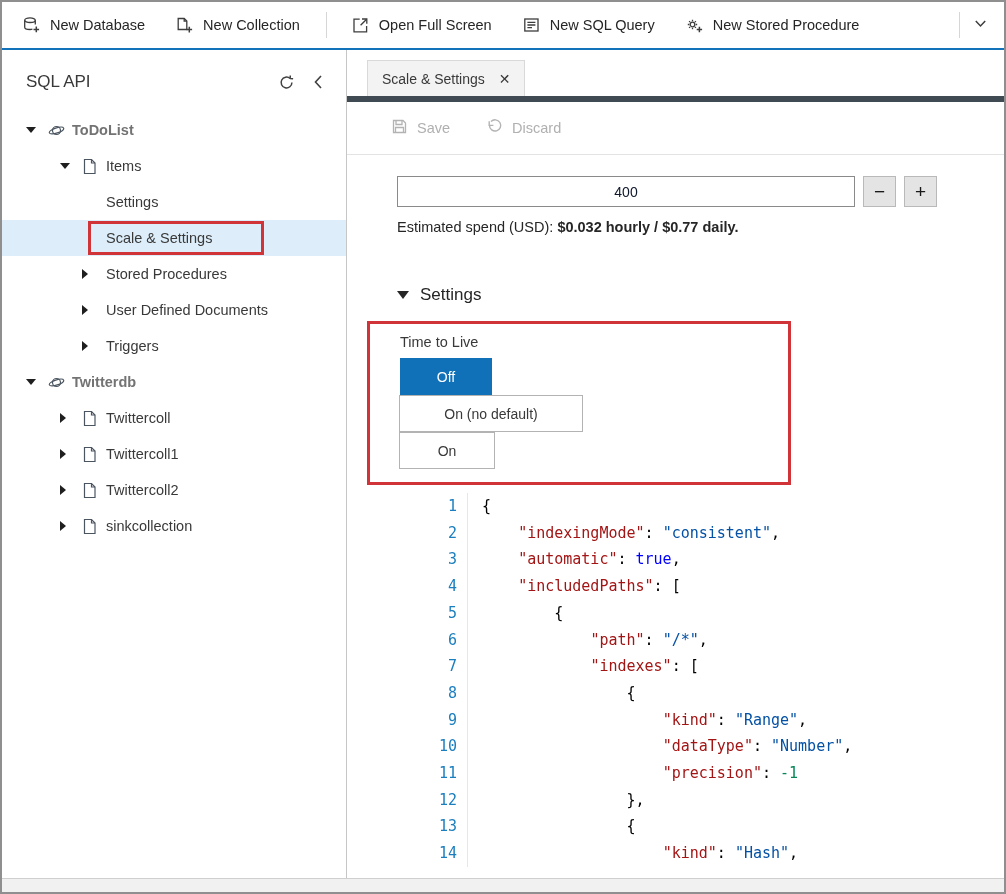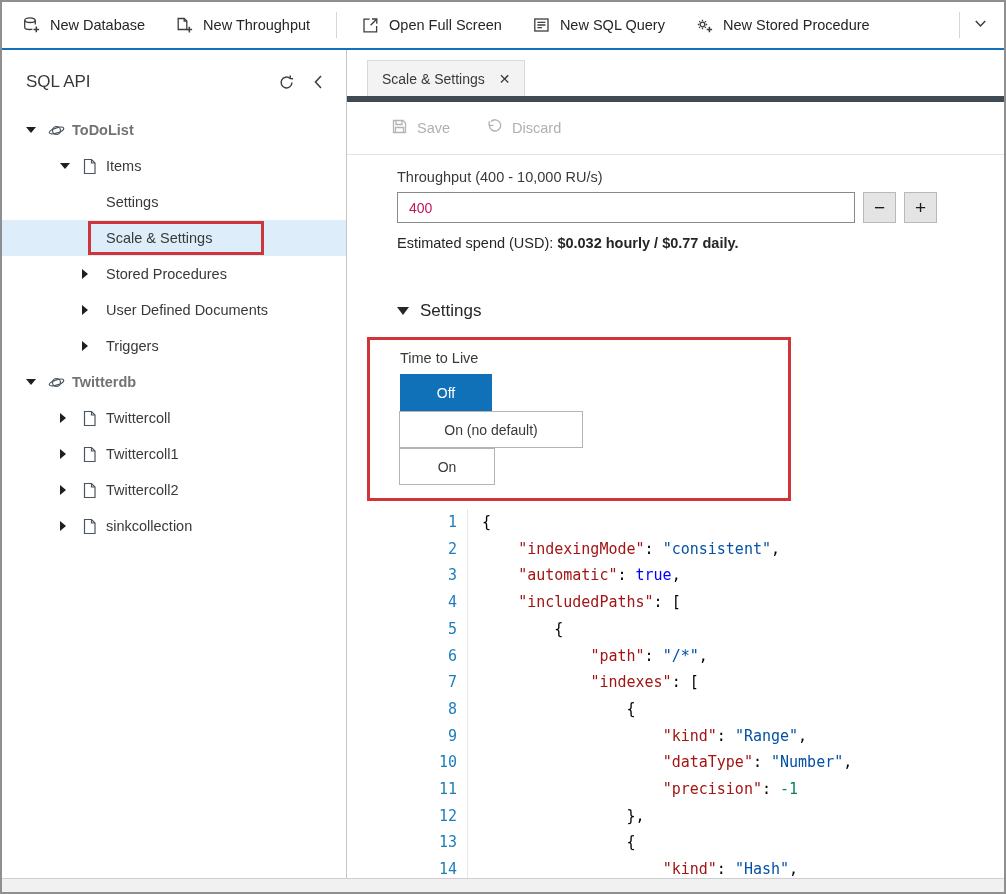--- a/index.html
+++ b/index.html
@@ -48,22 +48,22 @@
          color:#393939; cursor:pointer; }
   .tab-close { font-size:14px; color:#393939; cursor:pointer; }
   .tab-band { flex:0 0 6px; background:#3f4a52; }
   .doc-toolbar { flex:0 0 53px; display:flex; align-items:center; gap:36px;
                  padding-left:44px; border-bottom:1px solid #e3e3e3; }
   .dt-btn { display:flex; align-items:center; gap:9px; font-size:14.5px; color:#b0b0b0; cursor:default; }
 
   .content { flex:1; padding:14px 0 0 50px; overflow:hidden; }
   .field-label { font-size:14.5px; color:#393939; }
   .tp-row { display:flex; align-items:center; gap:8px; width:540px; margin-top:7px; }
-  .tp-input { flex:1; height:31px; border:1px solid #8a8a8a; font-size:14px; padding:0 11px;
-              color:#be185d; font-family:"Liberation Sans","DejaVu Sans",sans-serif; }
+  .tp-input { flex:1; height:31px; border:1px solid #8a8a8a; font-size:14px; padding:0 6px;
+              color:#0f172a; font-family:"Liberation Sans","DejaVu Sans",sans-serif;text-align:center; }
   .stepper { width:33px; height:31px; background:#e4e4e4; border:1px solid #b9b9b9;
              font-size:19px; color:#1a1a1a; display:flex; align-items:center;
              justify-content:center; cursor:pointer; line-height:1; }
   .spend { margin-top:12px; font-size:14.5px; color:#262626; }
   .spend b { font-weight:700; }
 
   .settings-hdr { margin-top:50px; display:flex; align-items:center; gap:11px;
                   font-size:17px; color:#262626; cursor:pointer; }
   .tri-down-lg { width:0; height:0; border-left:6px solid transparent;
                  border-right:6px solid transparent; border-top:8px solid #262626; }
@@ -108,21 +108,21 @@
           <span>New Database</span>
         </div>
         <div class="cmd-item">
           <span class="cmd-icon">
             <svg width="19" height="19" viewBox="0 0 19 19" fill="none" stroke="#3d3d3d" stroke-width="1.3">
               <path d="M3.2 2.5h6l2.6 2.6v8.4H3.2z"></path>
               <path d="M9.2 2.5V5.2h2.6"></path>
               <path d="M14.3 10.8v5.6M11.5 13.6h5.6" stroke-width="1.5"></path>
             </svg>
           </span>
-          <span>New Throughput</span>
+          <span>New Collection</span>
         </div>
         <div class="cmd-sep"></div>
         <div class="cmd-item">
           <span class="cmd-icon">
             <svg width="19" height="19" viewBox="0 0 19 19" fill="none" stroke="#3d3d3d" stroke-width="1.3">
               <path d="M8.7 3.2H3v12.6h12.6V10"></path>
               <path d="M11 3h4.8v4.8"></path>
               <path d="M15.6 3.2 9.6 9.2"></path>
             </svg>
           </span>
@@ -312,21 +312,20 @@
           <span id="discard-icon"><svg width="17" height="17" viewBox="0 0 17 17" fill="none" stroke="#b3b3b3" stroke-width="1.4">
                 <path d="M3.2 3.2v4.2h4.2"></path>
                 <path d="M3.5 7.4a5.6 5.6 0 1 0 1.5-3.8"></path>
               </svg></span>
           <span>Discard</span>
         </div>
       </div>
 
       <div class="content">
 
-        <div class="field-label">Throughput (400 - 10,000 RU/s)</div>
         <div class="tp-row">
           <input class="tp-input" type="text" value="400" style="">
           <div class="stepper">−</div>
           <div class="stepper">+</div>
         </div>
         <div class="spend"><span>Estimated spend (USD): </span><b>$0.032 hourly / $0.77 daily.</b></div>
 
         <div class="settings-hdr">
           <span class="tri-down-lg"></span>
           <span>Settings</span>

